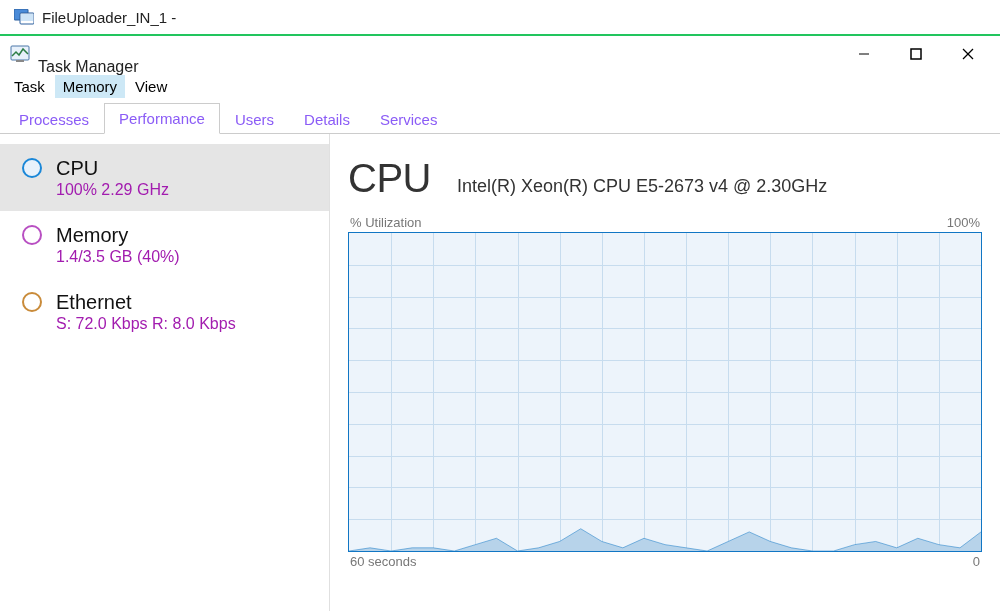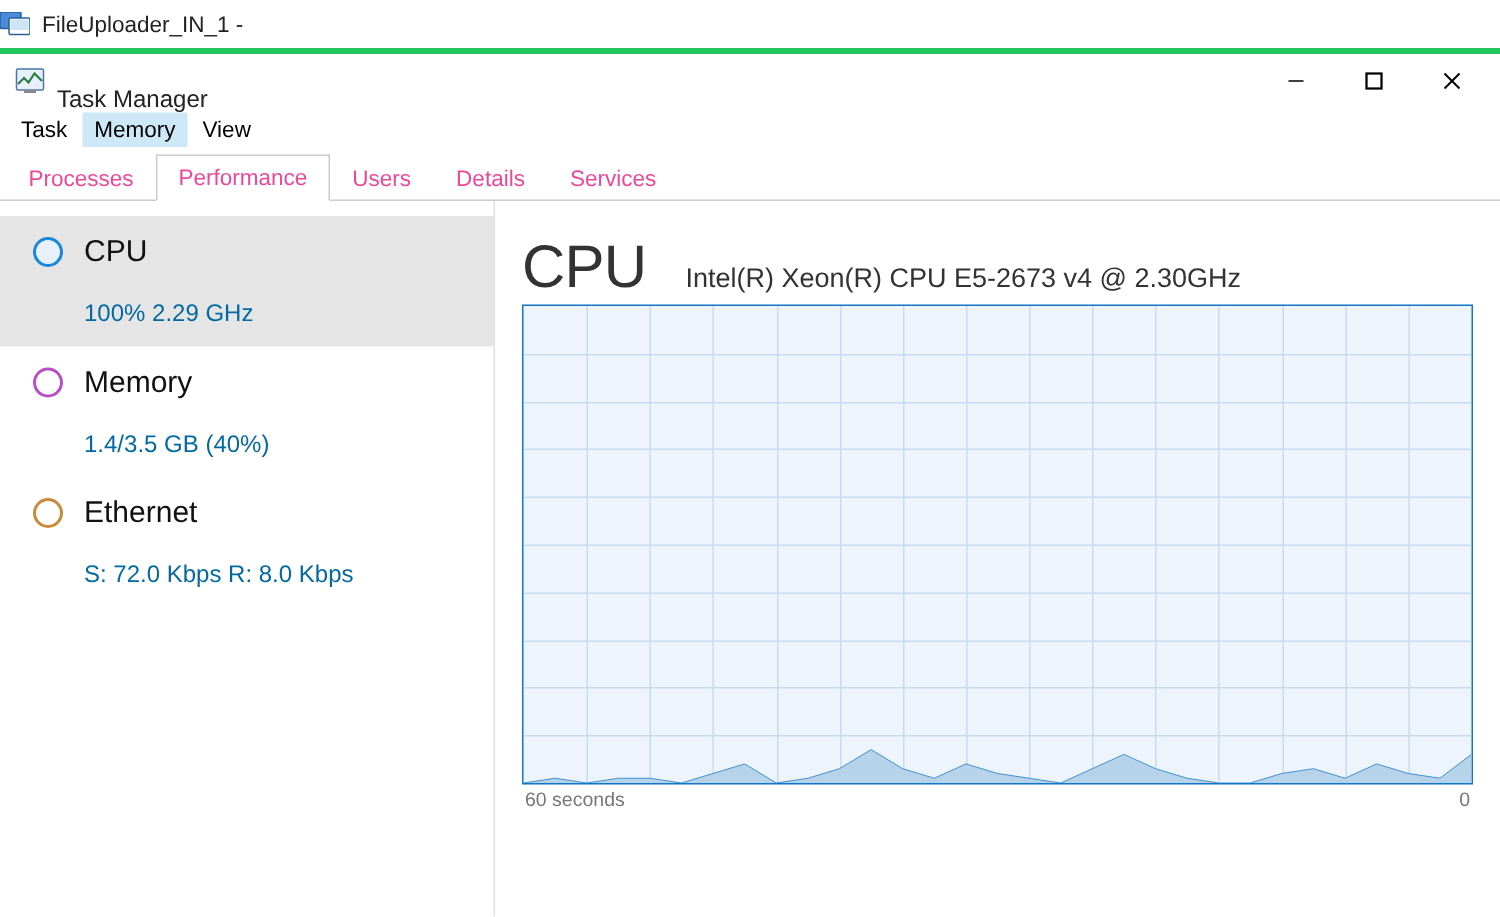--- a/index.html
+++ b/index.html
@@ -12,22 +12,22 @@
       height: 611px;
       overflow: hidden;
       position: relative;
     }
 
     
     .rdc-bar {
       height: 36px;
       display: flex;
       align-items: center;
-      padding: 0 0;
-      border-bottom: 4px solid #22c55e;
+      padding: 0 14px;
+      border-bottom: 2px solid #22c55e;
       font-size: 15px;
       gap: 8px;
     }
     .rdc-icon { width: 20px; height: 16px; display: inline-block; }
     .rdc-bar .rdc-title1 { color: #222; }
     .rdc-bar .spacer { flex: 0 0 200px; }
     .rdc-bar .rdc-title2 { color: #333; flex: 1; }
 
     
     .tm-title-bar {
@@ -71,21 +71,21 @@
       border-bottom: 1px solid #ccc;
       padding: 0 4px;
       font-size: 15px;
     }
     .tab {
       padding: 6px 14px 6px 14px;
       border: 1px solid transparent;
       border-bottom: none;
       position: relative;
       top: 1px;
-      color: #ec4899;
+      color: #8b5cf6;
     }
     .tab.active {
       border: 1px solid #ccc;
       border-bottom: 1px solid #fff;
       background: #fff;
     }
 
     
     .body-split {
       display: flex;
@@ -115,21 +115,21 @@
       width: 20px; height: 20px;
       border-radius: 50%;
       border: 2px solid #1a87d8;
       background: #e8f1fb;
       margin-top: 2px;
       flex-shrink: 0;
     }
     .side-circle.memory { border-color: #b84fc2; background: #fff; }
     .side-circle.ethernet { border-color: #c98b3a; background: #fff; }
     .side-labels .side-title { font-size: 20px; color: #111; line-height: 1.25; }
-    .side-labels .side-sub { font-size: 16px; color: #0369a1; margin-top: 20px; }
+    .side-labels .side-sub { font-size: 16px; color: #a21caf; margin-top: 0; }
 
     
     .main-header {
       display: flex;
       align-items: baseline;
       gap: 26px;
       white-space: nowrap;
     }
     .main-header .big { font-size: 40px; font-weight: 400; color: #333; letter-spacing: -0.5px; }
     .main-header .sub { font-size: 18px; color: #333; }
@@ -262,20 +262,24 @@
     </div>
 
   </div>
 
   <div class="main-panel">
     <div class="main-header">
       <span class="big">CPU</span>
       <span class="sub">Intel(R) Xeon(R) CPU E5-2673 v4 @ 2.30GHz</span>
     </div>
 
+    <div class="chart-top-labels">
+      <span>% Utilization</span>
+      <span>100%</span>
+    </div>
 
     <div class="chart-wrap">
 
       <div class="chart-grid-line-h" style="top:10%"></div>
       <div class="chart-grid-line-h" style="top:20%"></div>
       <div class="chart-grid-line-h" style="top:30%"></div>
       <div class="chart-grid-line-h" style="top:40%"></div>
       <div class="chart-grid-line-h" style="top:50%"></div>
       <div class="chart-grid-line-h" style="top:60%"></div>
       <div class="chart-grid-line-h" style="top:70%"></div>

